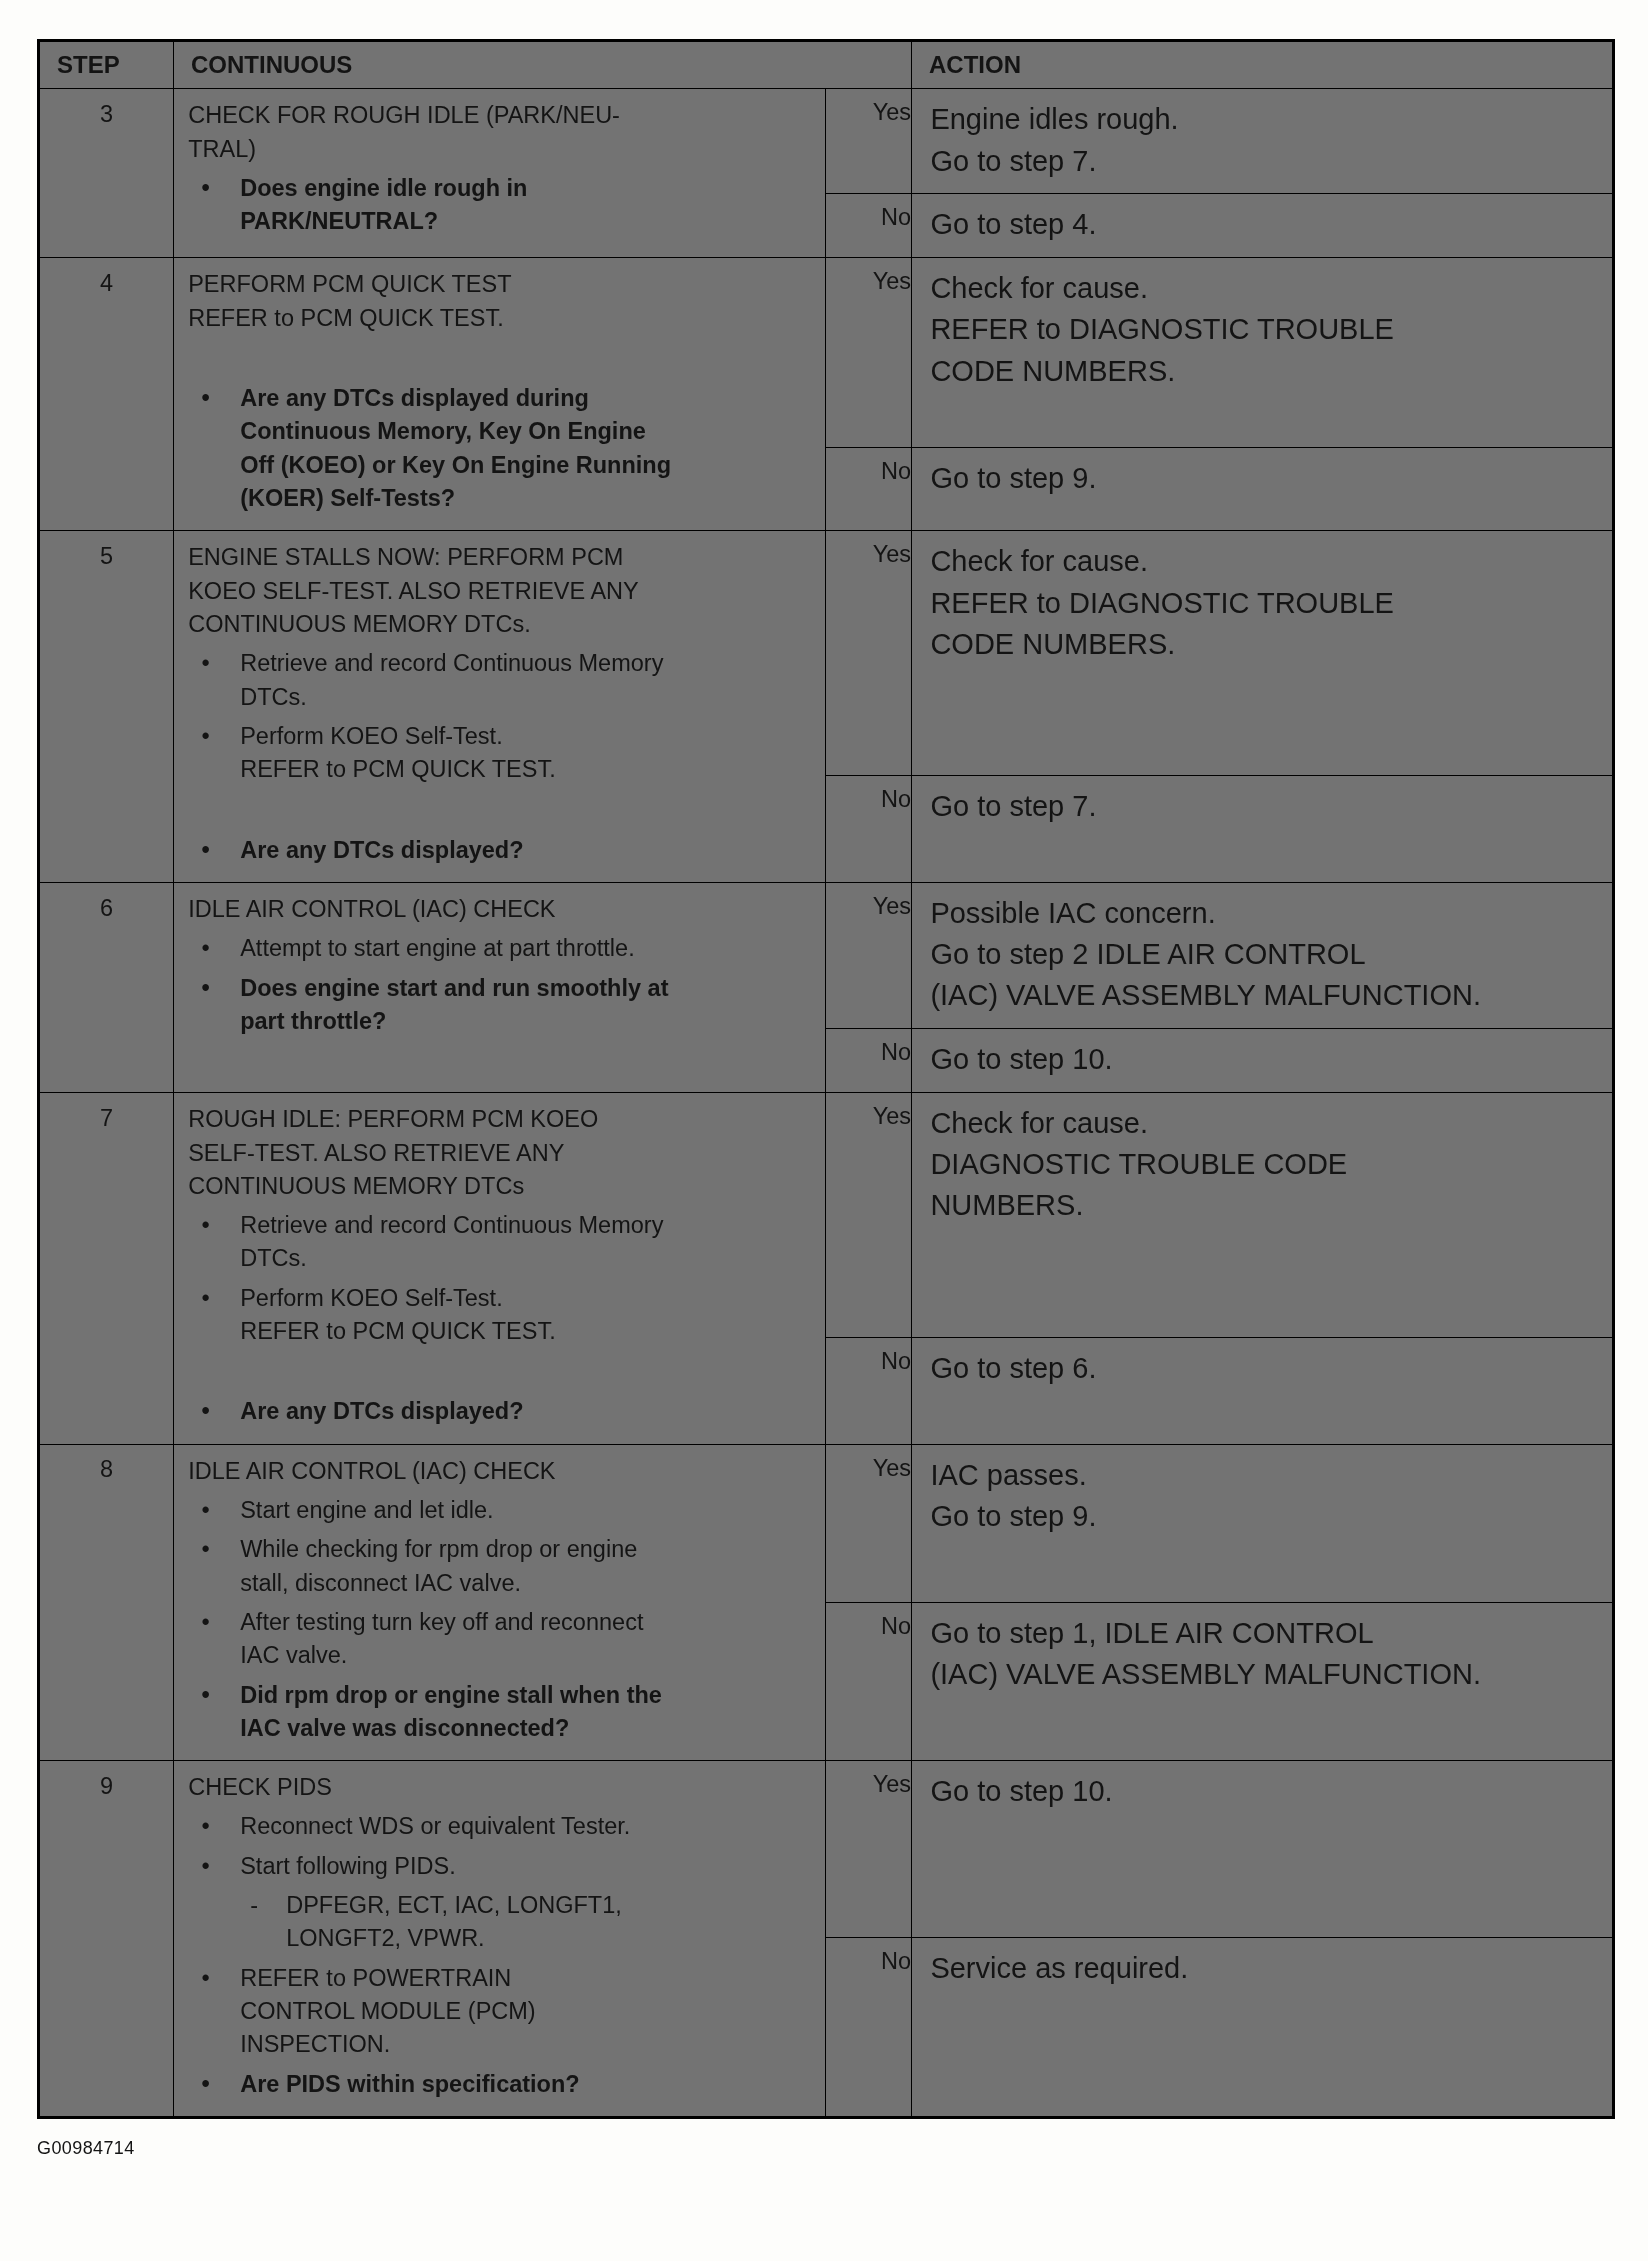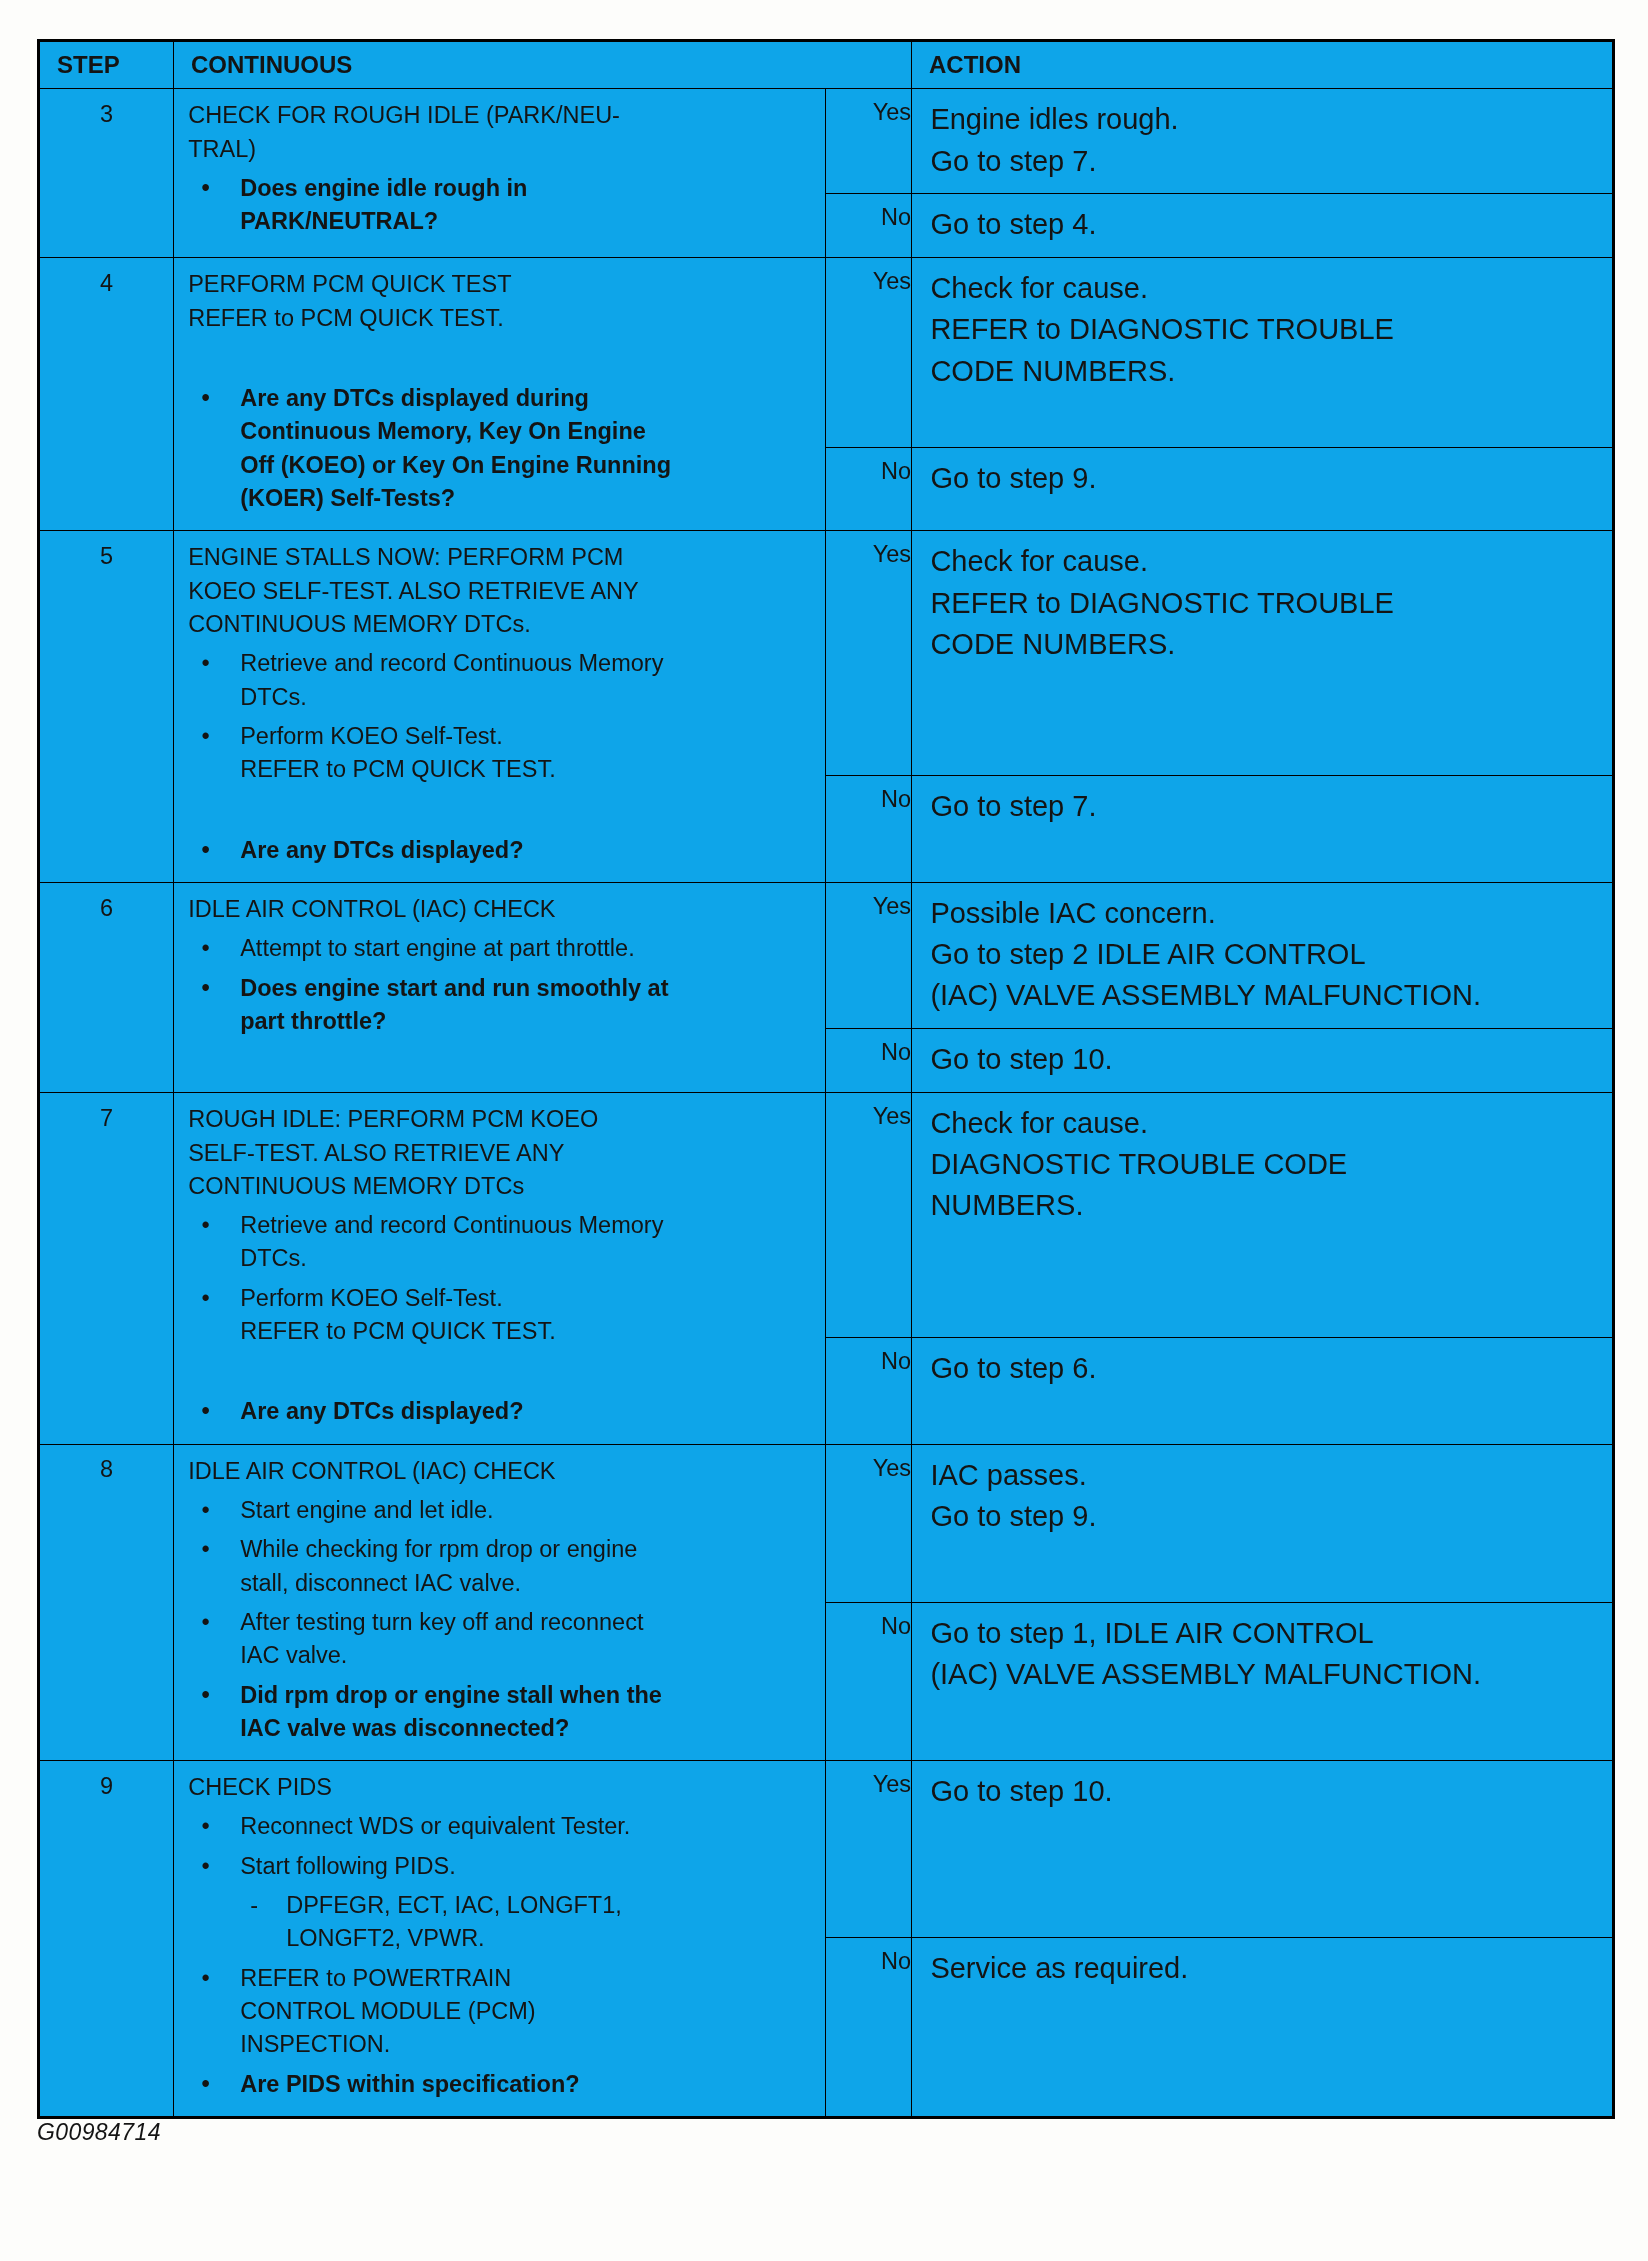--- a/index.html
+++ b/index.html
@@ -8,21 +8,21 @@
     width:1649px; height:2261px;
     font-family:"Liberation Sans","DejaVu Sans",sans-serif;
     color:#141414;
     position:relative;
   }
   .page { padding:39px 0 0 37px; }
   table.diag-table {
     border-collapse:collapse;
     table-layout:fixed;
     width:1575px;
-    background:#0ea5e9;
+    background:#737373;
     border:3.4px solid #000;
   }
   .cell { border:1.7px solid #000; vertical-align:top; }
   thead th.cell {
     font-size:24px;
     font-weight:bold;
     text-align:left;
     padding:9.2px 0 9.2px 17px;
     height:47px;
   }
@@ -49,24 +49,23 @@
   }
   .ins-item + .ins-item { margin-top:5.9px; }
   .ins-item.gap { margin-top:47px; }
   .ins-item.bullet, .ins-item.bullet-bold, .ins-item.dash { display:flex; }
   .ins-item.bullet-bold { font-weight:bold; }
   .ins-item .marker { flex:0 0 52px; padding-left:13.4px; }
   .ins-item.dash { margin-left:62px; }
   .ins-item.dash .marker { flex:0 0 36px; padding-left:0; }
   .ins-item .itext { flex:1 1 auto; }
   .figure-code {
-    font-size:23px;
-    margin-top:0;
+    font-size:18px;
+    margin-top:19px;
     letter-spacing:0.4px;
-    font-style:italic;
   }
 </style>
 </head>
 <body>
 
 <div class="page">
   <table class="diag-table">
     <colgroup>
       <col style="width:135px">
       <col style="width:652px">

